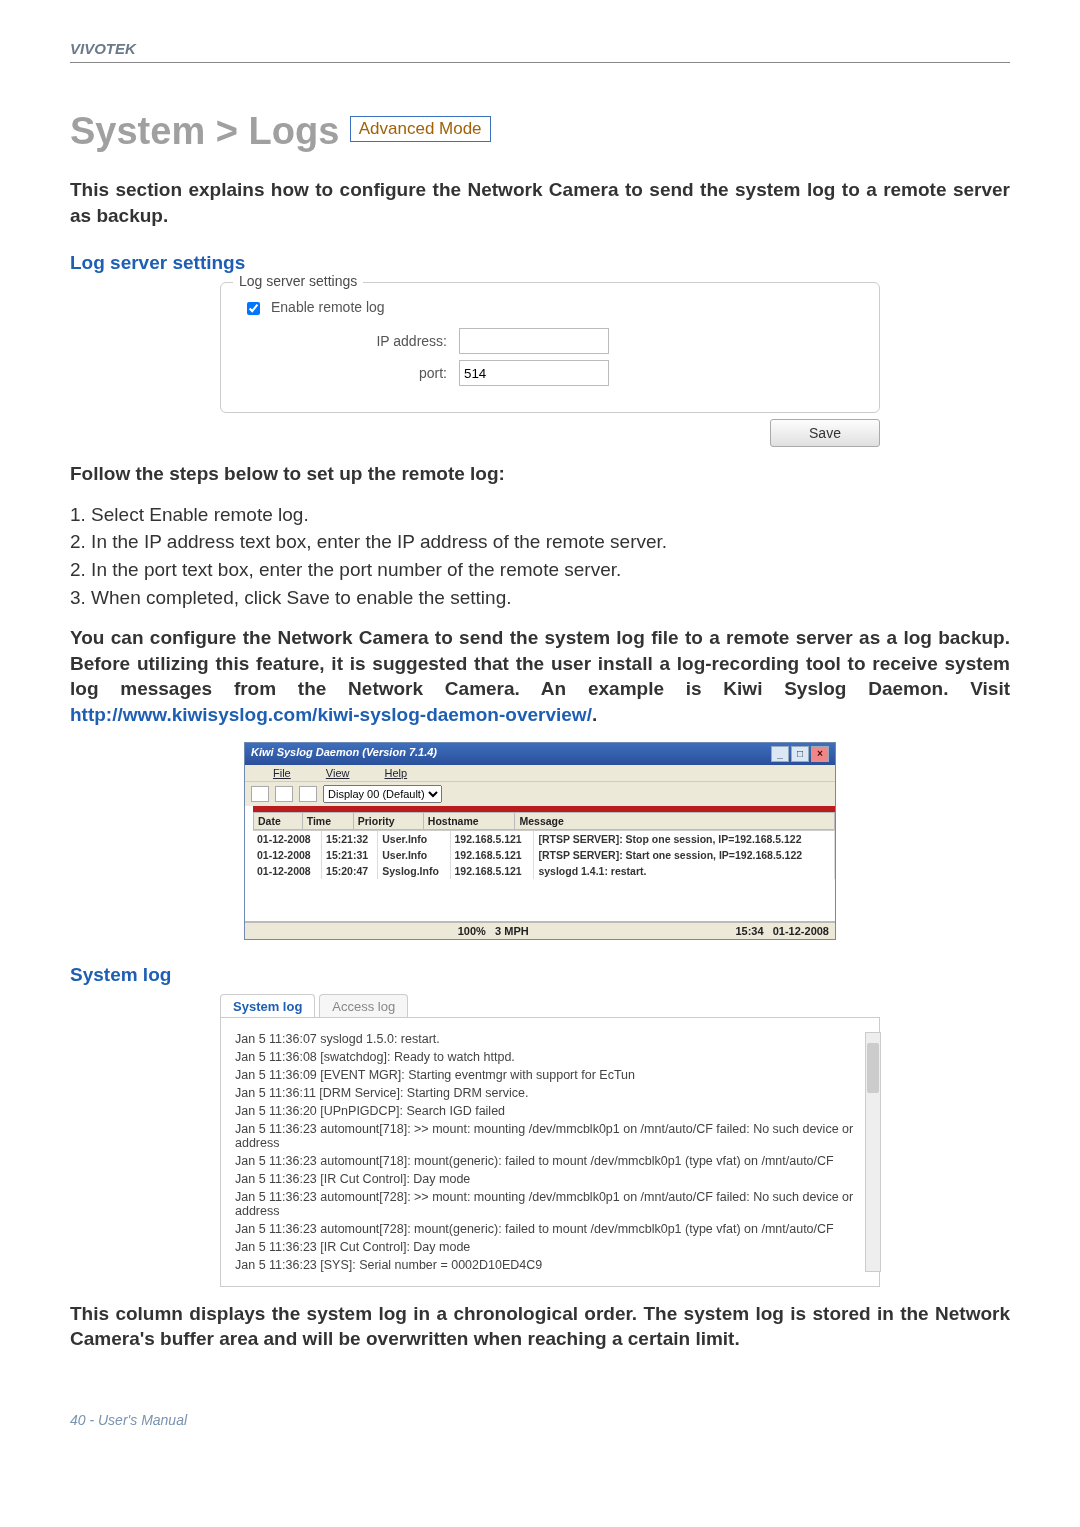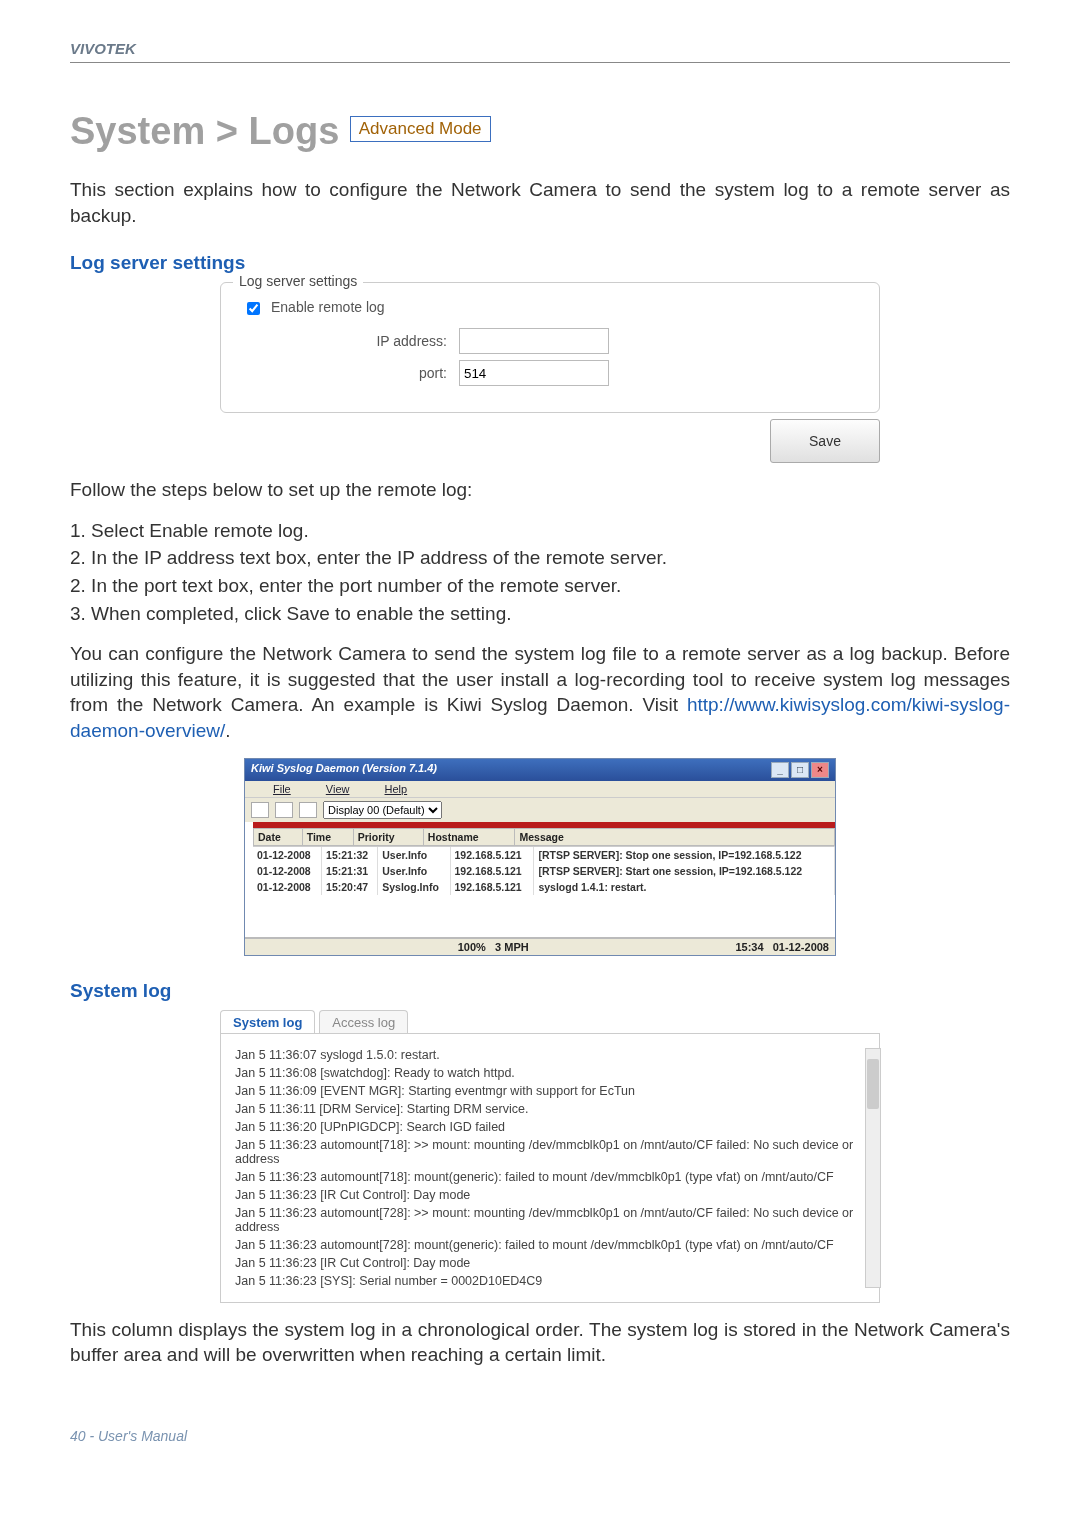--- a/index.html
+++ b/index.html
@@ -38,20 +38,21 @@
     font-size: 17px;
     padding: 2px 8px;
     margin-left: 6px;
     vertical-align: 3px;
   }
   .para {
     font-size: 19px;
     line-height: 1.35;
     margin: 14px 0;
     text-align: justify;
+    font-weight: bold;
   }
   h2.blue {
     color: #1e5fb3;
     font-size: 19px;
     font-weight: bold;
     margin: 24px 0 8px 0;
   }
   
   .panel-server {
     border: 1px solid #ccc;
@@ -72,21 +73,21 @@
     font-size: 14px;
   }
   .row-chk { display:flex; align-items:flex-start; gap:8px; margin:10px 0 10px 6px;}
   .lbl-right { display:flex; align-items:center; margin:6px 0;}
   .lbl-right .lab { width:210px; text-align:right; padding-right:12px;}
   .lbl-right input[type=text] { width:140px; height:20px; border:1px solid #bbb; padding:2px 4px;}
   .save-btn {
     display:block;
     margin: 6px 130px 0 auto;
     width: 110px;
-    height: 44px;
+    height: 28px;
     background: linear-gradient(#fdfdfd,#e0e0e0);
     border: 1px solid #aaa;
     border-radius: 3px;
     font-size: 14px;
     color:#333;
   }
   ol.steps {
     margin: 6px 0 10px 0;
     padding-left: 0;
     list-style: none;

